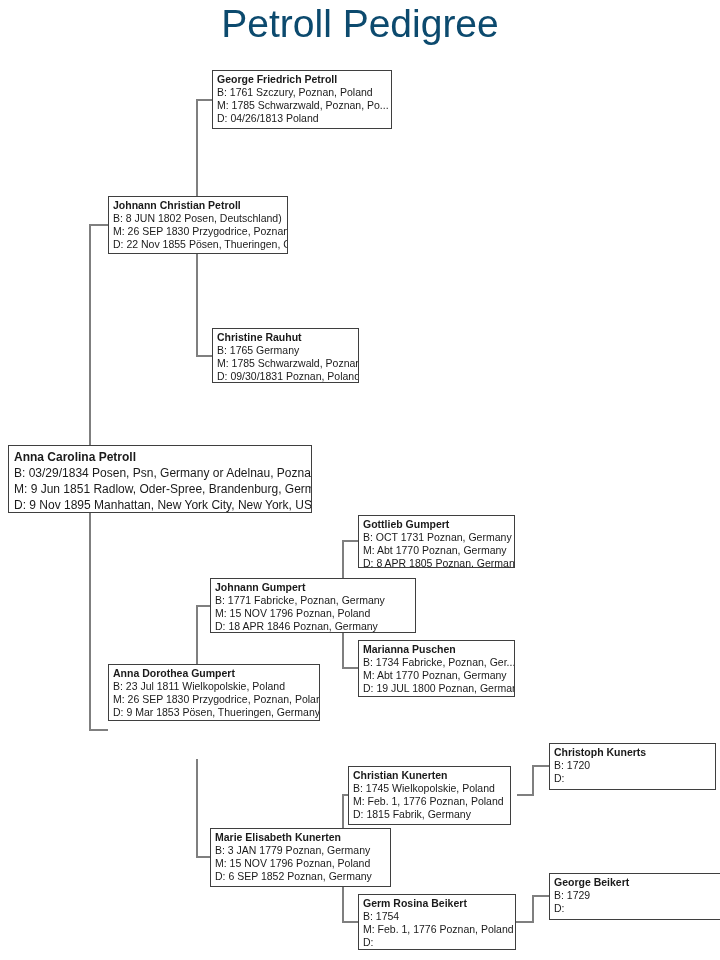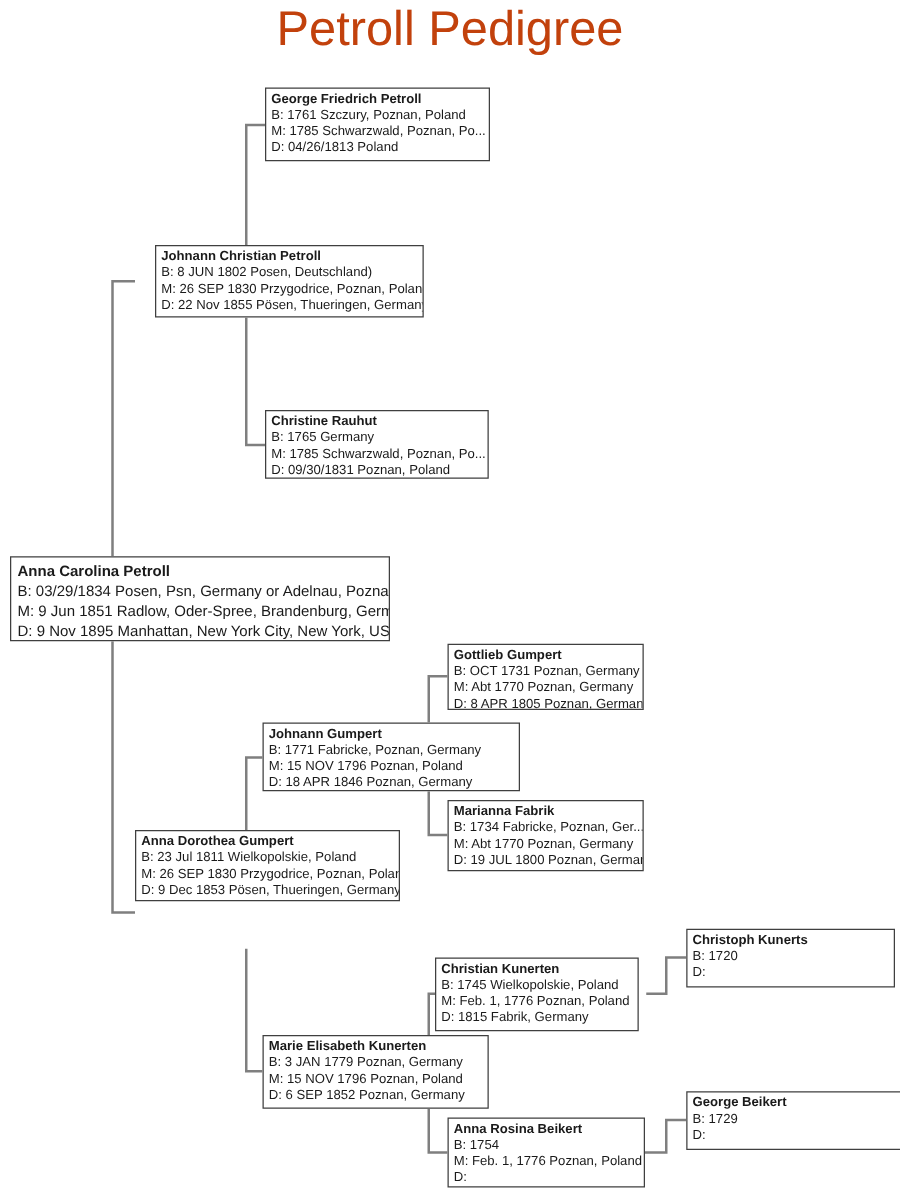--- a/index.html
+++ b/index.html
@@ -10,21 +10,21 @@
     overflow:hidden;
     font-family:"Liberation Sans","DejaVu Sans",sans-serif;
     color:#1a1a1a;
   }
   .title{
     position:absolute;
     left:0;top:2px;width:720px;
     text-align:center;
     font-size:39px;
     font-weight:400;
-    color:#c2410c;
+    color:#0c4a6e;
     letter-spacing:0px;
   }
   svg.connectors{
     position:absolute;left:0;top:0;
     z-index:1;
   }
   .pbox{
     position:absolute;
     box-sizing:border-box;
     background:#ffffff;
@@ -68,28 +68,28 @@
   <polyline points="516,922 533,922 533,896 549,896"></polyline>
 </svg>
 
 <div class="pbox" style="left:212px;top:70px;width:180px;height:59px">
   <div class="pname">George Friedrich Petroll</div>
   <div class="pline">B: 1761 Szczury, Poznan, Poland</div>
   <div class="pline">M: 1785 Schwarzwald, Poznan, Po...</div>
   <div class="pline">D: 04/26/1813 Poland</div>
 </div>
 
-<div class="pbox" style="left:124px;top:196px;width:215px;height:58px">
+<div class="pbox" style="left:108px;top:196px;width:180px;height:58px">
   <div class="pname">Johnann Christian Petroll</div>
   <div class="pline">B: 8 JUN 1802 Posen, Deutschland)</div>
   <div class="pline">M: 26 SEP 1830 Przygodrice, Poznan, Poland</div>
   <div class="pline">D: 22 Nov 1855 Pösen, Thueringen, Germany</div>
 </div>
 
-<div class="pbox" style="left:212px;top:328px;width:179px;height:55px">
+<div class="pbox" style="left:212px;top:328px;width:147px;height:55px">
   <div class="pname">Christine Rauhut</div>
   <div class="pline">B: 1765 Germany</div>
   <div class="pline">M: 1785 Schwarzwald, Poznan, Po...</div>
   <div class="pline">D: 09/30/1831 Poznan, Poland</div>
 </div>
 
 <div class="pbox root" style="left:8px;top:445px;width:304px;height:68px">
   <div class="pname">Anna Carolina Petroll</div>
   <div class="pline">B: 03/29/1834 Posen, Psn, Germany or Adelnau, Poznan-...</div>
   <div class="pline">M: 9 Jun 1851 Radlow, Oder-Spree, Brandenburg, Germ...</div>
@@ -104,31 +104,31 @@
 </div>
 
 <div class="pbox" style="left:210px;top:578px;width:206px;height:55px">
   <div class="pname">Johnann Gumpert</div>
   <div class="pline">B: 1771 Fabricke, Poznan, Germany</div>
   <div class="pline">M: 15 NOV 1796 Poznan, Poland</div>
   <div class="pline">D: 18 APR 1846 Poznan, Germany</div>
 </div>
 
 <div class="pbox" style="left:358px;top:640px;width:157px;height:57px">
-  <div class="pname">Marianna Fabrik</div>
+  <div class="pname">Marianna Puschen</div>
   <div class="pline">B: 1734 Fabricke, Poznan, Ger...</div>
   <div class="pline">M: Abt 1770 Poznan, Germany</div>
   <div class="pline">D: 19 JUL 1800 Poznan, Germany</div>
 </div>
 
 <div class="pbox" style="left:108px;top:664px;width:212px;height:57px">
   <div class="pname">Anna Dorothea Gumpert</div>
   <div class="pline">B: 23 Jul 1811 Wielkopolskie, Poland</div>
   <div class="pline">M: 26 SEP 1830 Przygodrice, Poznan, Poland</div>
-  <div class="pline">D: 9 Dec 1853 Pösen, Thueringen, Germany</div>
+  <div class="pline">D: 9 Mar 1853 Pösen, Thueringen, Germany</div>
 </div>
 
 <div class="pbox" style="left:549px;top:743px;width:167px;height:47px">
   <div class="pname">Christoph Kunerts</div>
   <div class="pline">B: 1720</div>
   <div class="pline">D:</div>
 </div>
 
 <div class="pbox" style="left:348px;top:766px;width:163px;height:59px">
   <div class="pname">Christian Kunerten</div>
@@ -144,17 +144,17 @@
   <div class="pline">D: 6 SEP 1852 Poznan, Germany</div>
 </div>
 
 <div class="pbox" style="left:549px;top:873px;width:196px;height:47px">
   <div class="pname">George Beikert</div>
   <div class="pline">B: 1729</div>
   <div class="pline">D:</div>
 </div>
 
 <div class="pbox" style="left:358px;top:894px;width:158px;height:56px">
-  <div class="pname">Anna Rosina Beikert</div>
+  <div class="pname">Germ Rosina Beikert</div>
   <div class="pline">B: 1754</div>
   <div class="pline">M: Feb. 1, 1776 Poznan, Poland</div>
   <div class="pline">D:</div>
 </div>
 
 </body></html>

